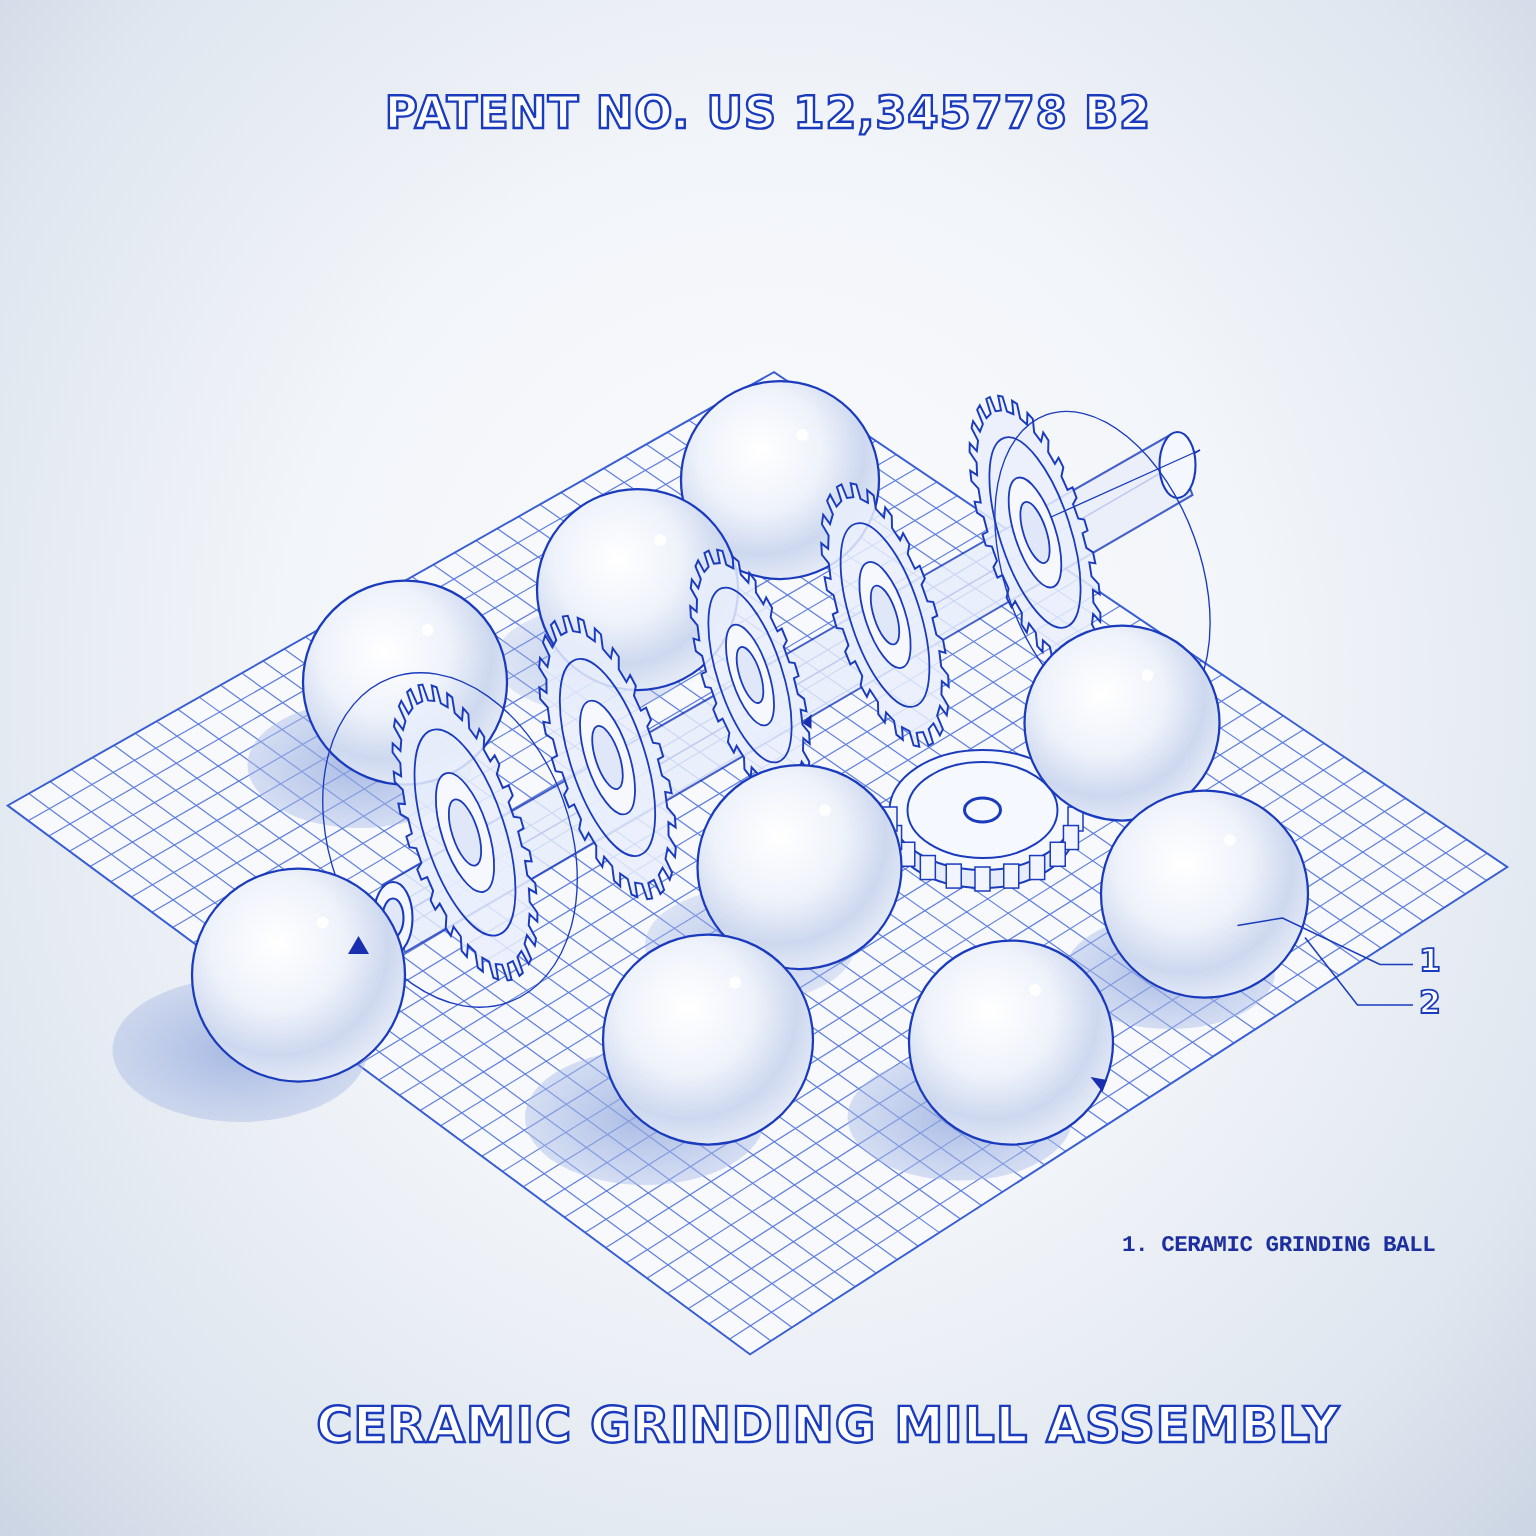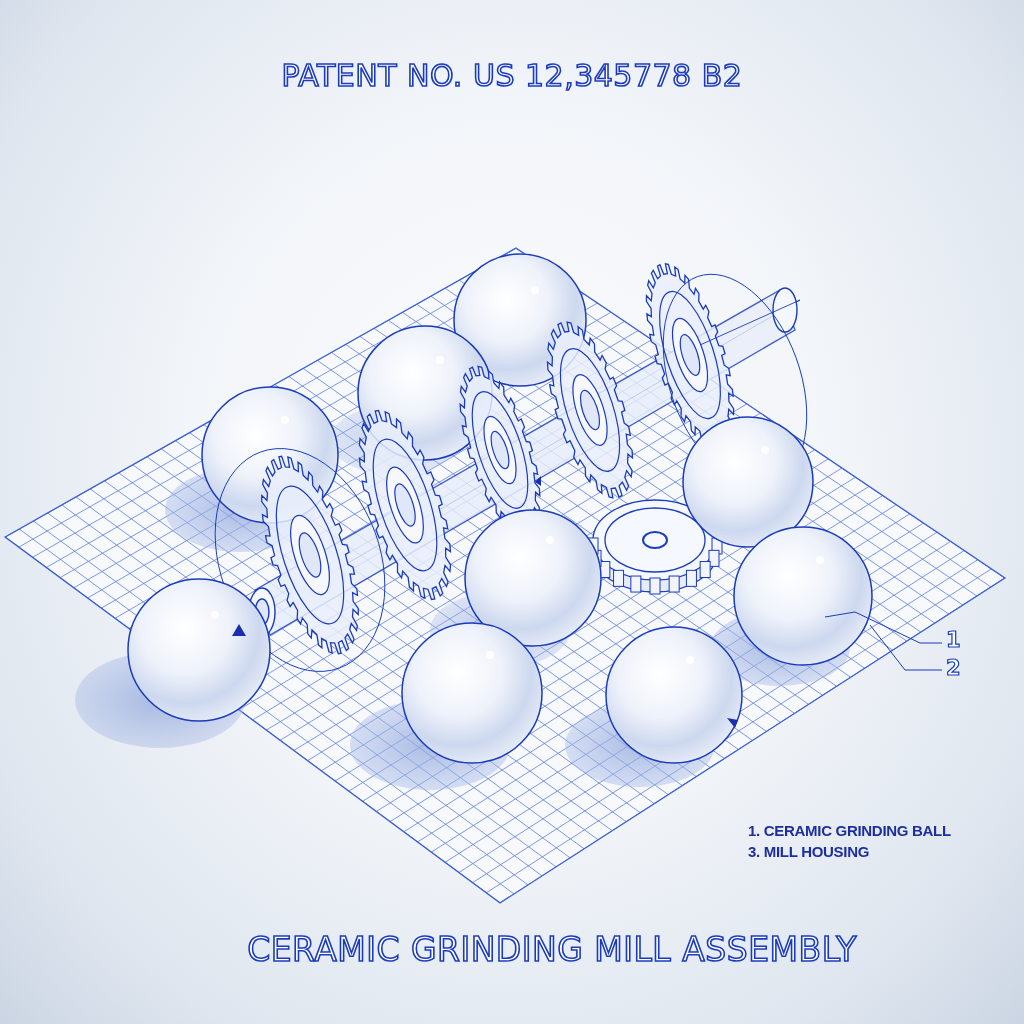--- a/index.html
+++ b/index.html
@@ -3,30 +3,30 @@
 <meta charset="utf-8">
 <style>
   html, body { margin: 0; padding: 0; }
   body {
     width: 1024px; height: 1024px; overflow: hidden; position: relative;
     background: radial-gradient(ellipse at 50% 45%, #fbfcfd 0%, #f2f5f9 45%, #dfe6ef 80%, #cbd5e3 100%);
     font-family: "DejaVu Sans", sans-serif;
   }
   .title-top, .title-bottom {
     position: absolute; left: 0; width: 1024px; text-align: center;
-    font-family: "DejaVu Sans", sans-serif; font-weight: normal;
+    font-family: "DejaVu Sans", sans-serif; font-weight: bold;
     color: #ffffff; -webkit-text-stroke: 1.6px #1a3bbd;
     letter-spacing: 0.5px;
   }
   .title-top { top: 58px; font-size: 30px; }
   .title-bottom { top: 930px; font-size: 33px; padding-left: 40px; }
   #drawing { position: absolute; left: 0; top: 0; }
   .legend {
     position: absolute; left: 748px; top: 820px;
-    font-family: Liberation Sans, sans-serif;
+    font-family: Liberation Mono, monospace;
     font-size: 15px; line-height: 21px; color: #1d2f9e; font-weight: bold;
     letter-spacing: -0.3px;
   }
   .legend div { white-space: nowrap; }
   .callout-num {
     position: absolute; font-family: "DejaVu Sans", sans-serif; font-size: 21px;
     color: #ffffff; -webkit-text-stroke: 1.2px #1a3bbd; font-weight: bold;
   }
 </style>
 </head>
@@ -243,16 +243,15 @@
     <polyline points="825,617 855,612 920,643 942,643"></polyline>
     <polyline points="870,625 905,670 942,670"></polyline>
   </g>
 </svg>
 
 <div class="callout-num" style="left:946px; top:628px;">1</div>
 <div class="callout-num" style="left:946px; top:656px;">2</div>
 
 <div class="legend">
   <div>1. CERAMIC GRINDING BALL</div>
-  <div>3. MILL HOUSING</div>
 </div>
 
 <div class="title-bottom">CERAMIC GRINDING MILL ASSEMBLY</div>
 
 </body></html>

